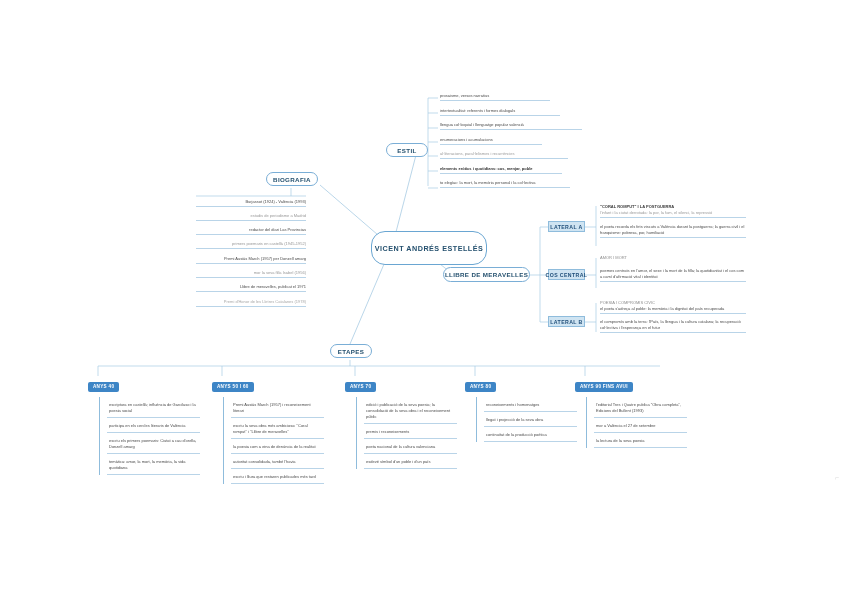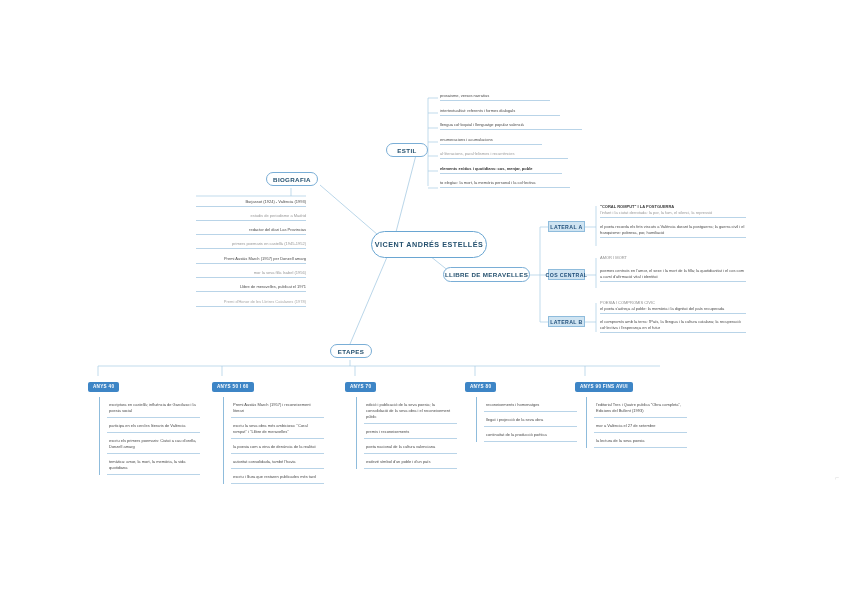--- a/index.html
+++ b/index.html
@@ -149,21 +149,21 @@
       <path d="M350 360 L350 366"></path>
       <path d="M98 366 L660 366"></path>
       <path d="M98 366 L98 376"></path>
       <path d="M222 366 L222 376"></path>
       <path d="M355 366 L355 376"></path>
       <path d="M475 366 L475 376"></path>
       <path d="M585 366 L585 376"></path>
     </g>
   </svg>
 
-  <div class="pill center" style="left:371px; top:231px; width:116px; height:27px;">
+  <div class="pill center" style="left:371px; top:231px; width:116px; height:34px;">
     <span>VICENT ANDRÉS ESTELLÉS</span>
   </div>
 
   <div class="pill" style="left:386px; top:143px; width:42px; height:14px;">
     <span>ESTIL</span>
   </div>
 
   <div class="leaf" style="left:440px; top:93px; width:110px;">prosaisme, versos narratius</div>
   <div class="leaf" style="left:440px; top:108px; width:120px;">intertextualitat: referents i formes dialogals</div>
   <div class="leaf" style="left:440px; top:122px; width:142px;">llengua col·loquial i llenguatge popular valencià</div>

